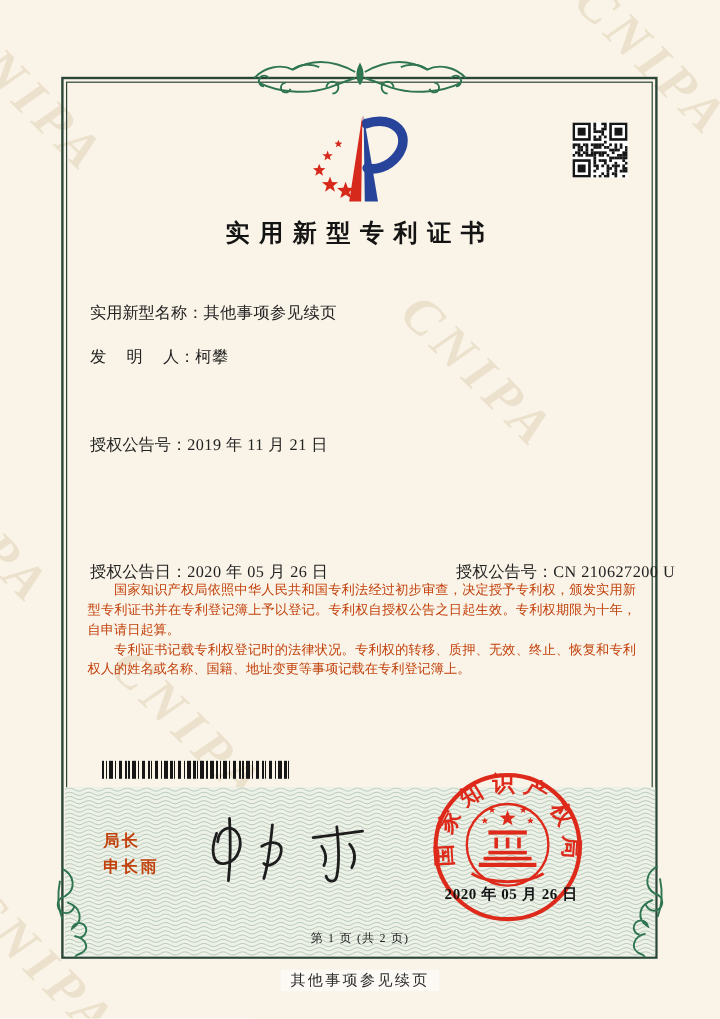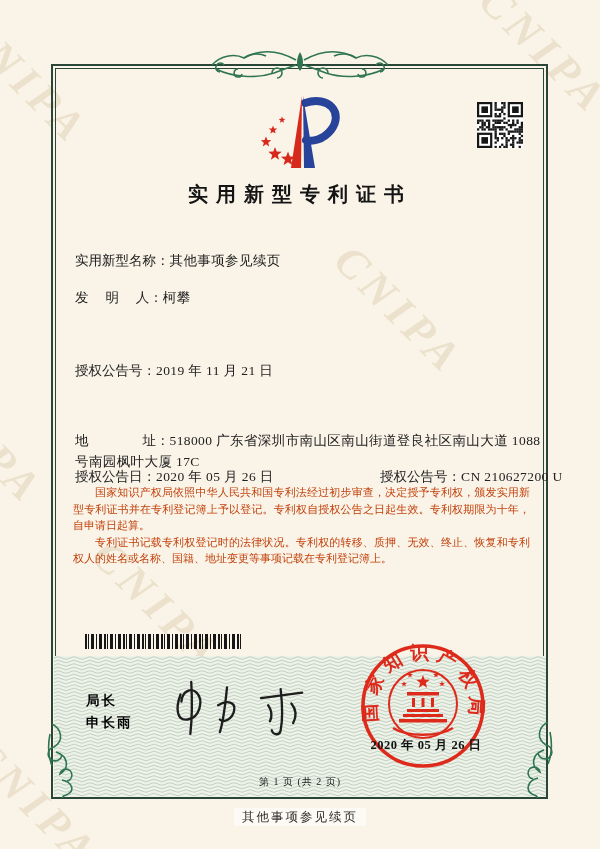--- a/index.html
+++ b/index.html
@@ -52,21 +52,21 @@
     background:repeating-linear-gradient(90deg,
       #161616 0 2px,rgba(0,0,0,0) 2px 3px,
       #161616 3px 4px,rgba(0,0,0,0) 4px 6px,
       #161616 6px 9px,rgba(0,0,0,0) 9px 11px,
       #161616 11px 12px,rgba(0,0,0,0) 12px 14px,
       #161616 14px 17px,rgba(0,0,0,0) 17px 19px);
   }
   .director{
     position:absolute;left:86px;top:690px;
     font-family:"Liberation Sans","DejaVu Sans",sans-serif;
-    font-weight:bold;font-size:13.5px;color:#000000;line-height:22px;letter-spacing:2px;
+    font-weight:bold;font-size:13.5px;color:#c2410c;line-height:22px;letter-spacing:2px;
   }
   .signature{position:absolute;left:168px;top:676px;}
   .seal{position:absolute;left:359px;top:642px;}
   .seal-date{
     position:absolute;left:368px;top:737px;width:116px;text-align:center;
     font-size:12.5px;font-weight:bold;color:#111;letter-spacing:.5px;
   }
   .page-info{
     position:absolute;left:0;right:0;top:775px;text-align:center;
     font-size:10px;color:#222;letter-spacing:1px;
@@ -329,23 +329,20 @@
 
   <div class="frow" style="top:252px">
     <span class="lab">实用新型名称：</span><span class="val">其他事项参见续页</span>
   </div>
   <div class="frow" style="top:289px">
     <span class="lab">发　 明　 人：</span><span class="val">柯攀</span>
   </div>
   <div class="frow" style="top:362px">
     <span class="lab">授权公告号：</span><span class="val">2019 年 11 月 21 日</span>
   </div>
-  <div class="frow frow-address" style="top:430px">
-    <span class="lab">地　　　　址：</span><span class="val">518000 广东省深圳市南山区南山街道登良社区南山大道 1088 号南园枫叶大厦 17C</span>
-  </div>
   <div class="frow" style="top:468px">
     <span class="lab">授权公告日：</span><span class="val">2020 年 05 月 26 日</span>
     <span class="grant2">
       <span class="lab">授权公告号：</span><span class="val">CN 210627200 U</span>
     </span>
   </div>
 
   <div class="paras">
     <p>国家知识产权局依照中华人民共和国专利法经过初步审查，决定授予专利权，颁发实用新型专利证书并在专利登记簿上予以登记。专利权自授权公告之日起生效。专利权期限为十年，自申请日起算。</p>
     <p>专利证书记载专利权登记时的法律状况。专利权的转移、质押、无效、终止、恢复和专利权人的姓名或名称、国籍、地址变更等事项记载在专利登记簿上。</p>

